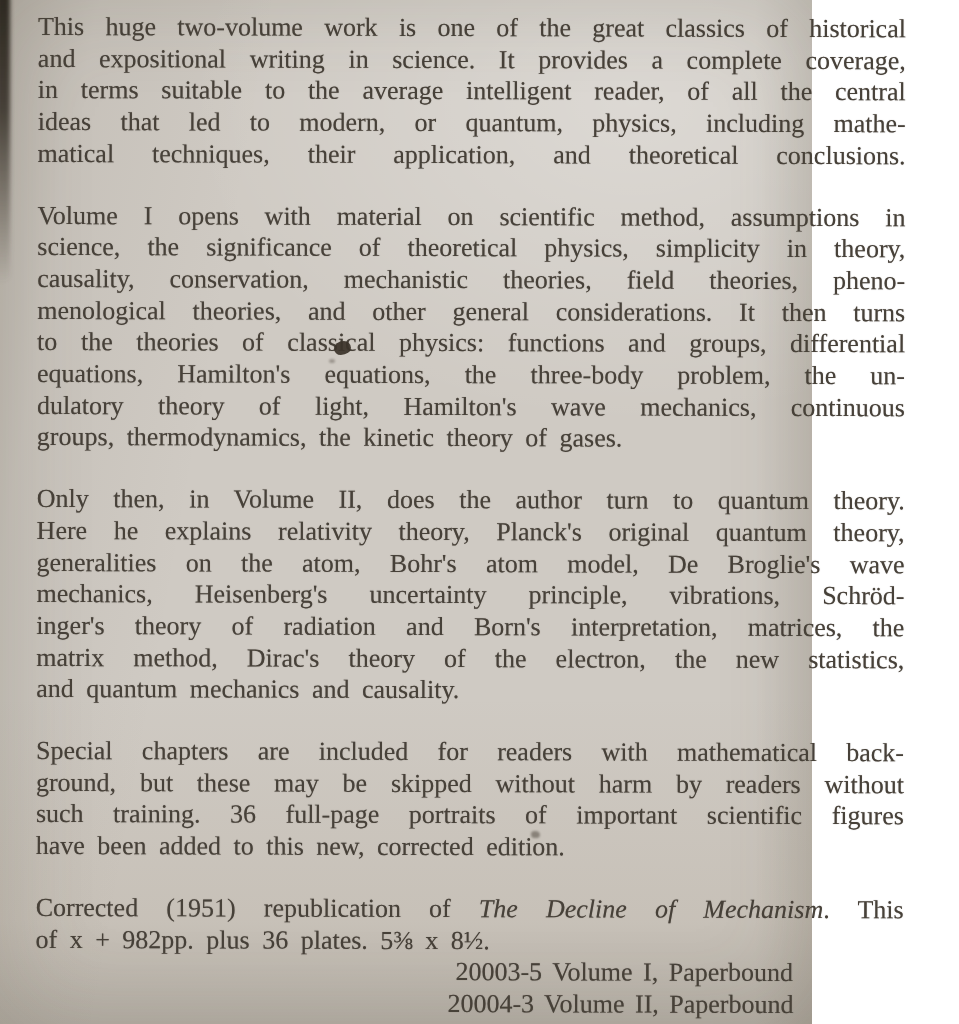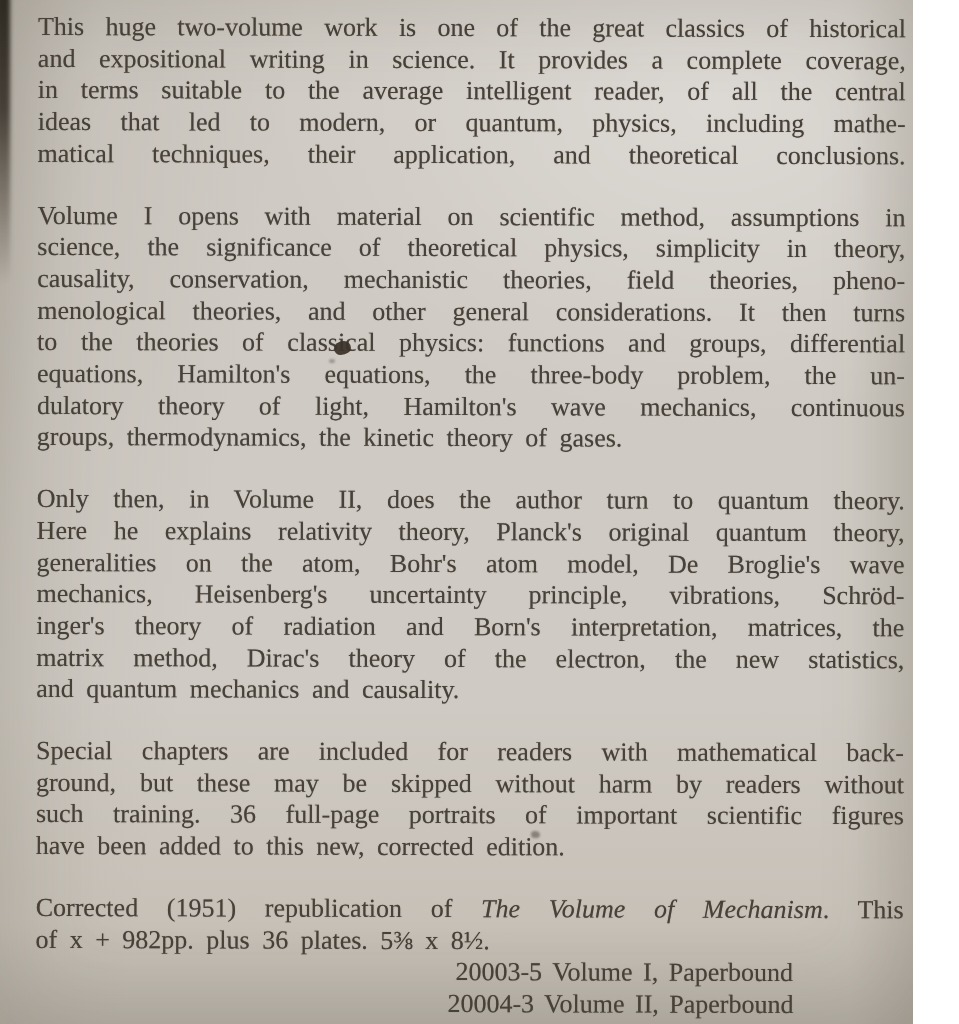--- a/index.html
+++ b/index.html
@@ -3,21 +3,21 @@
 <meta charset="utf-8">
 <style>
   html, body {
     margin: 0; padding: 0;
     width: 959px; height: 1024px;
     overflow: hidden;
     font-family: "Liberation Serif", serif;
   }
   .page {
     position: relative;
-    width: 913px; height: 1024px;
+    width: 812px; height: 1024px;
     background-color: var(--paper, #cfcac3);
     background-image:
       radial-gradient(ellipse 720px 520px at 78% 10%, rgba(255,255,255,0.28), rgba(255,255,255,0) 62%),
       linear-gradient(100deg, rgba(95,86,72,0.22) 0%, rgba(95,86,72,0.07) 10%, rgba(0,0,0,0) 28%),
       linear-gradient(to bottom, rgba(0,0,0,0) 68%, rgba(128,110,84,0.10) 90%, rgba(92,82,66,0.22) 100%),
       linear-gradient(to left, rgba(100,90,75,0.12), rgba(0,0,0,0) 7%);
     text-decoration: underline;
   }
   .page::after {
     content: "";
@@ -122,21 +122,21 @@
     </div>
 
     <div class="para">
       <div class="line j">Special chapters are included for readers with mathematical back-</div>
       <div class="line j">ground, but these may be skipped without harm by readers without</div>
       <div class="line j">such training. 36 full-page portraits of important scientific figures</div>
       <div class="line l">have been added to this new, corrected edition.</div>
     </div>
 
     <div class="para">
-      <div class="line j"><span>Corrected (1951) republication of </span><em>The Volume of Mechanism</em><span>. This</span></div>
+      <div class="line j"><span>Corrected (1951) republication of </span><em>The Decline of Mechanism</em><span>. This</span></div>
       <div class="line l">of x + 982pp. plus 36 plates. 5⅜ x 8½.</div>
       <div class="line edition">20003-5 Volume I, Paperbound</div>
       <div class="line edition e2">20004-3 Volume II, Paperbound</div>
     </div>
 
   </div>
 
   <div class="blot blot1"></div>
   <div class="blot blot2"></div>
   <div class="blot blot3"></div>

